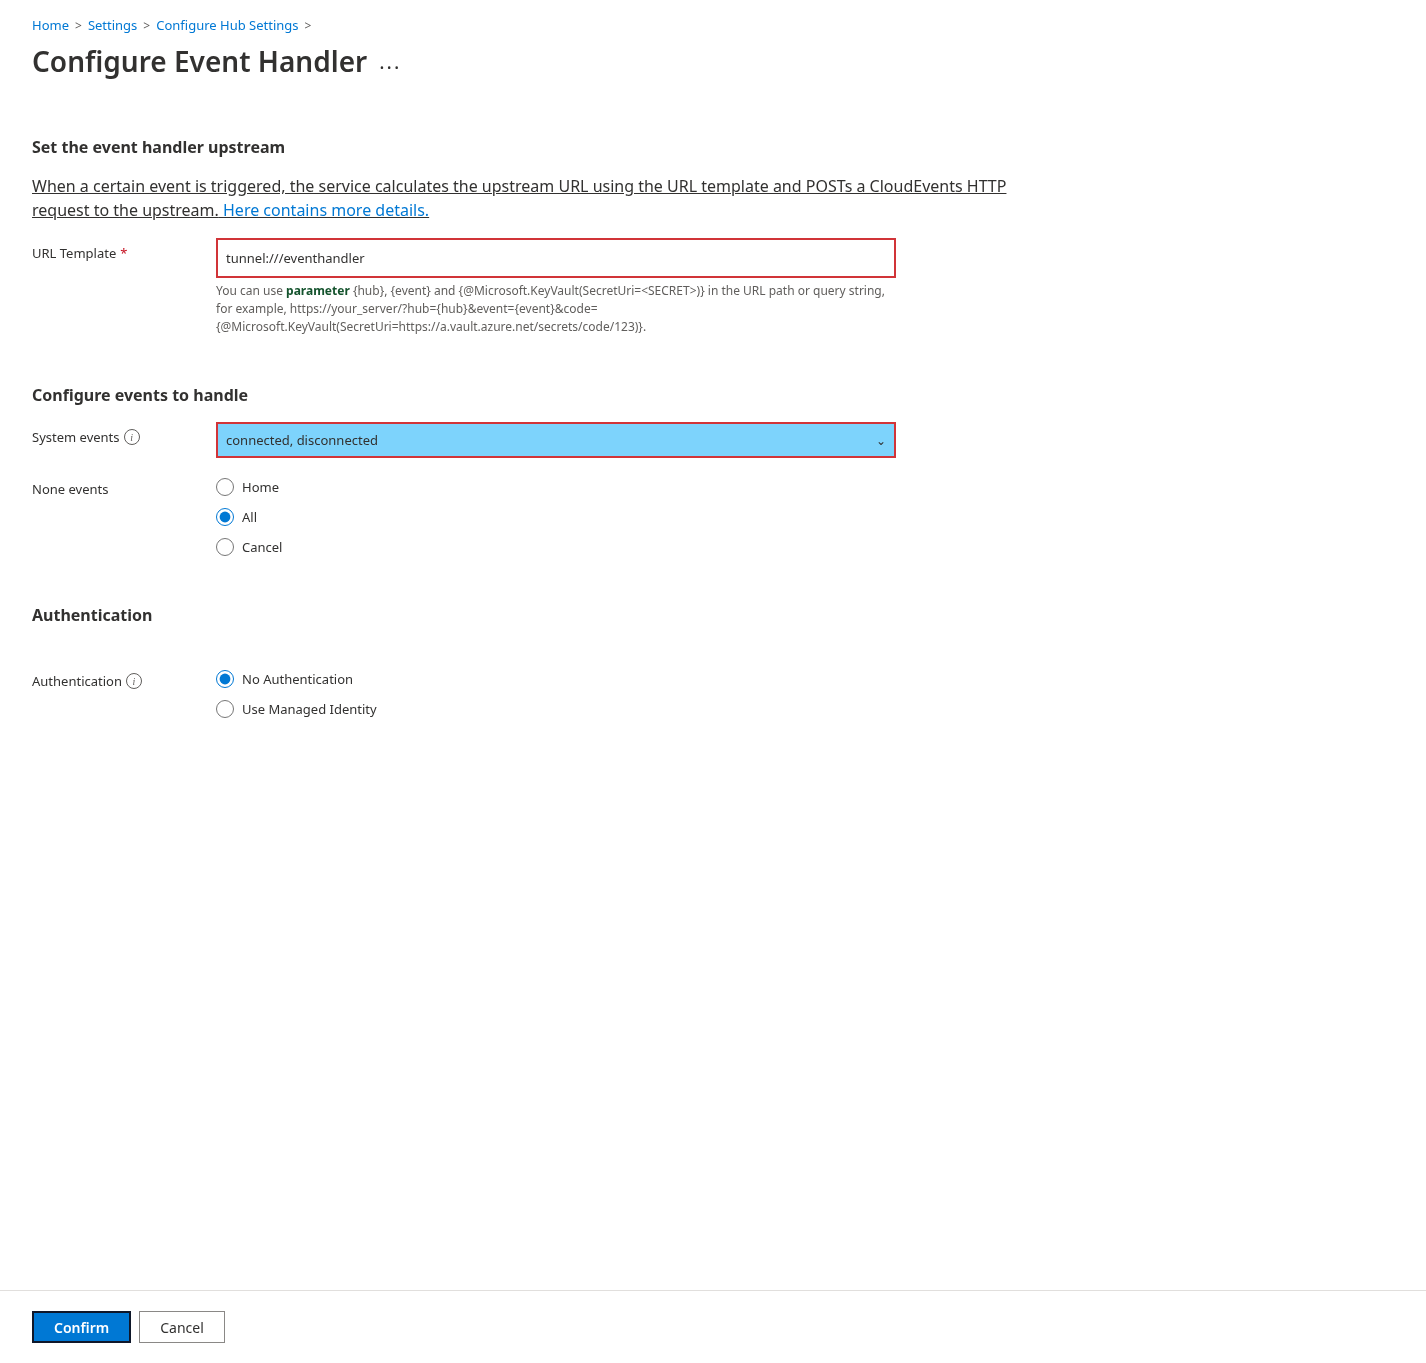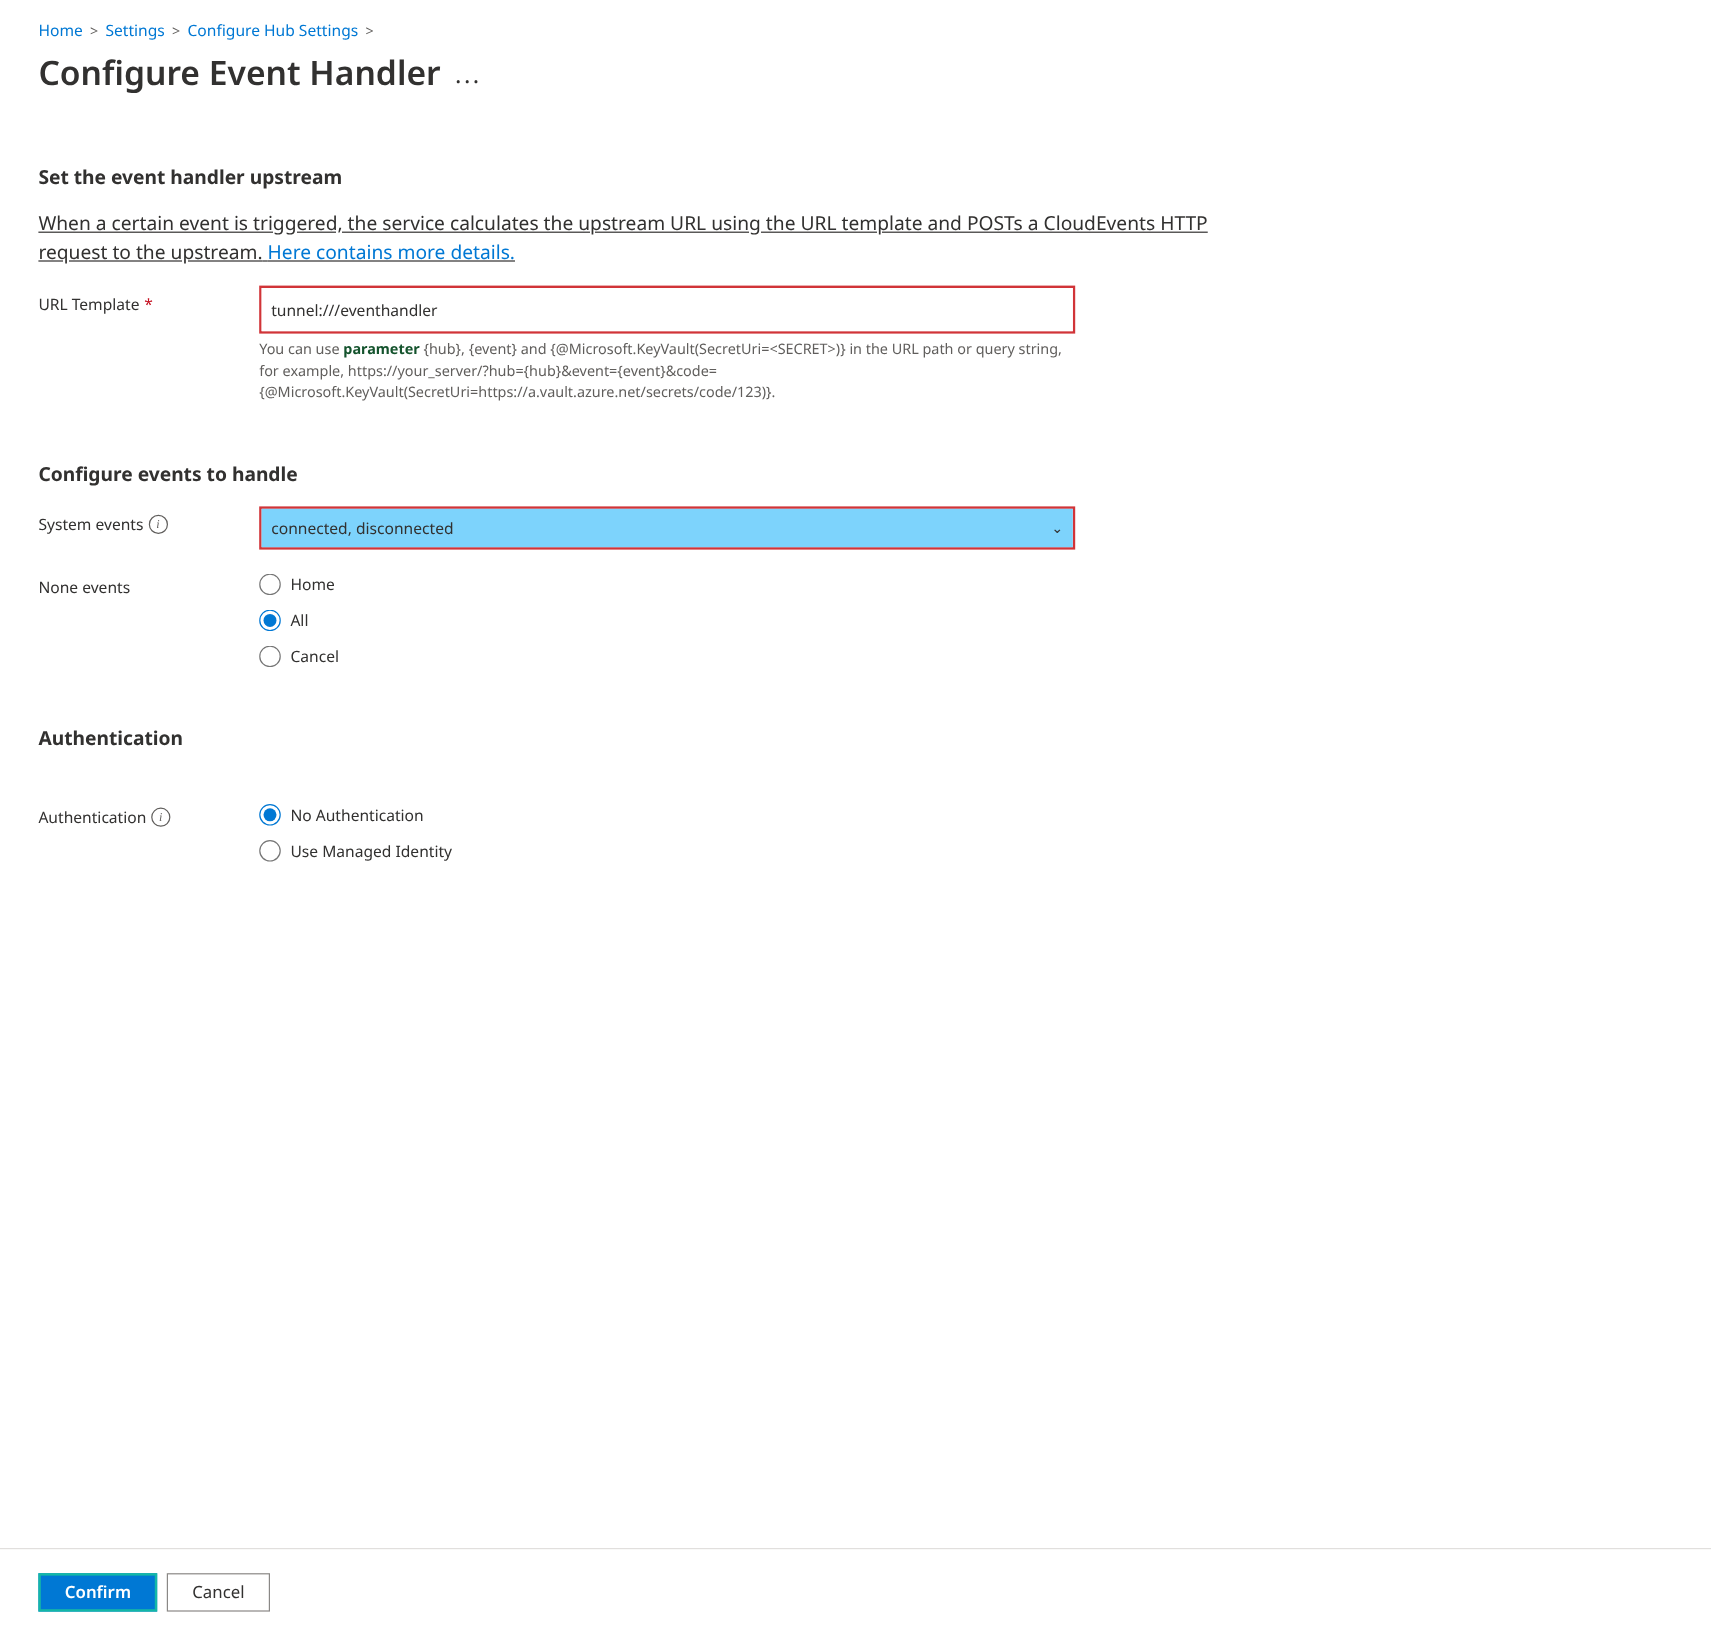--- a/index.html
+++ b/index.html
@@ -192,21 +192,21 @@
       padding: 20px 32px;
       display: flex;
       align-items: center;
       gap: 8px;
       background: #fff;
       margin-top: auto;
     }
     .btn-confirm {
       background: #0078d4;
       color: #fff;
-      border: 2px solid #14b8a6;
+      border: 2px solid #0f172a;
       height: 32px;
       padding: 0 20px;
       font-size: 14px;
       font-weight: 600;
       cursor: pointer;
       font-family: inherit;
     }
     .btn-cancel {
       background: #fff;
       color: #323130;

